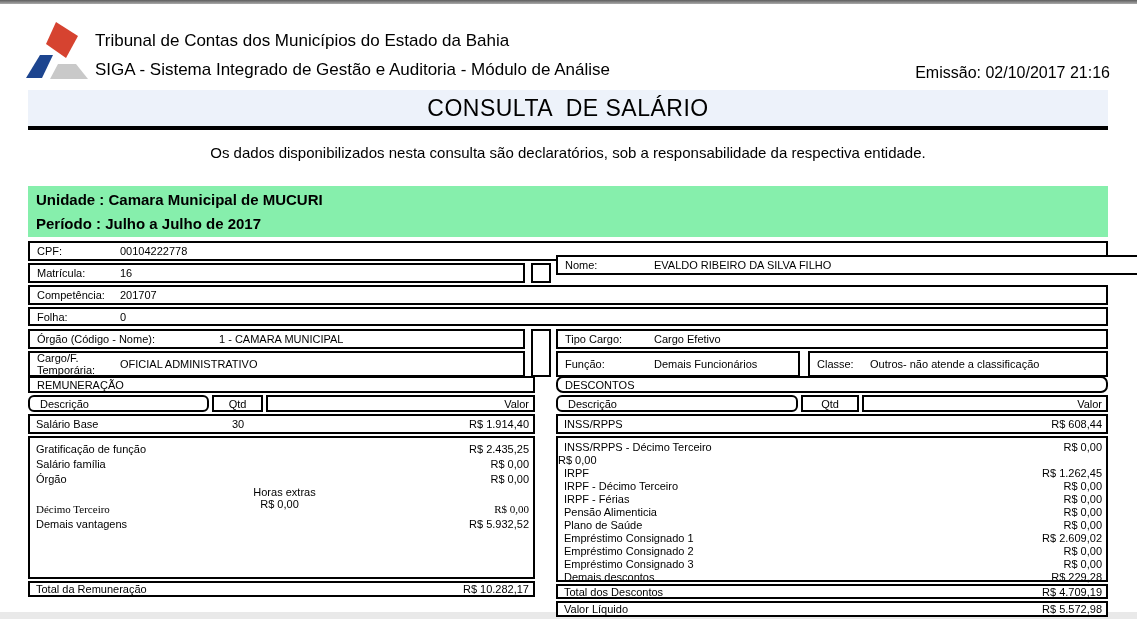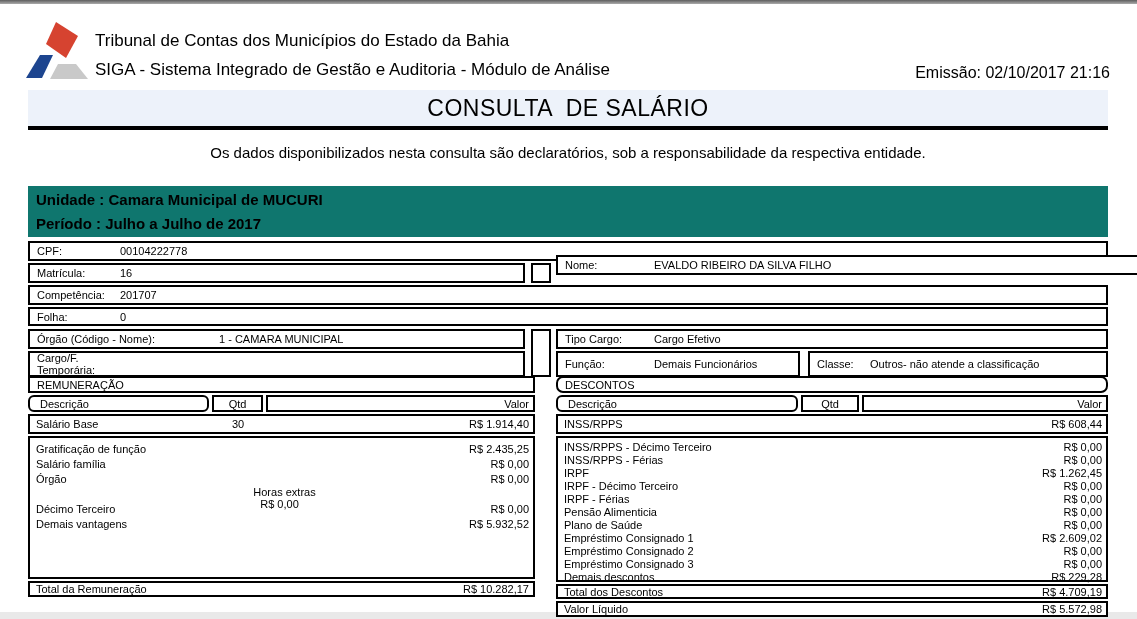--- a/index.html
+++ b/index.html
@@ -10,21 +10,21 @@
   .abs{position:absolute;box-sizing:border-box;}
   .topbar{left:0;top:0;width:1137px;height:4px;background:linear-gradient(#5e5e5e,#ababab);}
   .orgline{left:95px;font-size:17px;white-space:nowrap;}
   .emissao{left:700px;top:64px;width:410px;font-size:16px;text-align:right;white-space:nowrap;}
   .titlebar{
     left:28px;top:90px;width:1080px;height:40px;background:#edf2fa;
     border-bottom:4px solid #000;display:flex;align-items:center;justify-content:center;
   }
   .titlebar .t{font-size:23px;white-space:pre;letter-spacing:0.5px;}
   .disclaimer{left:28px;top:144px;width:1080px;text-align:center;font-size:15px;}
-  .ctxbar{left:28px;top:186px;width:1080px;height:51px;background:#0f766e;padding:2px 12px 0 8px;}
+  .ctxbar{left:28px;top:186px;width:1080px;height:51px;background:#86efac;padding:2px 12px 0 8px;}
   .ctxbar div{font-size:15px;font-weight:bold;line-height:24px;white-space:nowrap;}
   .box{
     border:2px solid #000;background:#fff;display:flex;align-items:center;
     font-size:11px;overflow:hidden;white-space:nowrap;
   }
   .lbl{padding-left:7px;flex:none;}
   .lblw{width:83px;}      
   .lblo{width:182px;}     
   .lblc{width:83px;white-space:normal;line-height:12px;} 
   .lblr{width:89px;}      
@@ -108,20 +108,21 @@
     <span class="val">1 - CAMARA MUNICIPAL</span>
   </div>
   <div class="abs spacerbox z" style="left:531px;top:329px;width:20px;height:48px;"></div>
   <div class="abs box z" style="left:556px;top:329px;width:552px;height:20px;">
     <span class="lbl lblr">Tipo Cargo:</span>
     <span class="val">Cargo Efetivo</span>
   </div>
 
   <div class="abs box z" style="left:28px;top:351px;width:497px;height:26px;">
     <span class="lbl lblc">Cargo/F. Temporária:</span>
+    <span class="val">OFICIAL ADMINISTRATIVO</span>
   </div>
   <div class="abs box z" style="left:556px;top:351px;width:244px;height:26px;">
     <span class="lbl lblr">Função:</span>
     <span class="val">Demais Funcionários</span>
   </div>
   <div class="abs box z" style="left:808px;top:351px;width:300px;height:26px;">
     <span class="lbl lblk">Classe:</span>
     <span class="val">Outros- não atende a classificação</span>
   </div>
 
@@ -148,21 +149,21 @@
       <span class="v">R$ 0,00</span>
     </div>
     <div class="trow" style="height:15px;">
       <span class="d">Órgão</span>
       <span class="v">R$ 0,00</span>
     </div>
     <div class="trow" style="height:15px;flex-direction:column;">
       <span class="d">Horas extras</span>
       <span class="v">R$ 0,00</span>
     </div>
-    <div class="trow" style="height:15px;">
+    <div class="trow" style="height:15px;font-family:Liberation Serif, serif;">
       <span class="d">Décimo Terceiro</span>
       <span class="v">R$ 0,00</span>
     </div>
     <div class="trow" style="height:15px;">
       <span class="d">Demais vantagens</span>
       <span class="v">R$ 5.932,52</span>
     </div>
   </div>
   <div class="abs box totbox z" style="left:28px;top:581px;width:507px;height:16px;">
     <span class="tot-l">Total da Remuneração</span>
@@ -181,21 +182,20 @@
     <span class="frow-desc" style="width:236px;">INSS/RPPS</span>
     <span class="frow-qtd" style="width:61px;"></span>
     <span class="frow-val">R$ 608,44</span>
   </div>
   <div class="abs tbody z" style="left:556px;top:436px;width:552px;height:146px;padding-top:2px;">
     <div class="trow" style="height:13.1px;">
       <span class="d">INSS/RPPS - Décimo Terceiro</span>
       <span class="v">R$ 0,00</span>
     </div>
     <div class="trow" style="height:13.1px;">
-      <span class="d">INSS/RPPS - Férias</span>
       <span class="v">R$ 0,00</span>
     </div>
     <div class="trow" style="height:13.1px;">
       <span class="d">IRPF</span>
       <span class="v">R$ 1.262,45</span>
     </div>
     <div class="trow" style="height:13.1px;">
       <span class="d">IRPF - Décimo Terceiro</span>
       <span class="v">R$ 0,00</span>
     </div>

